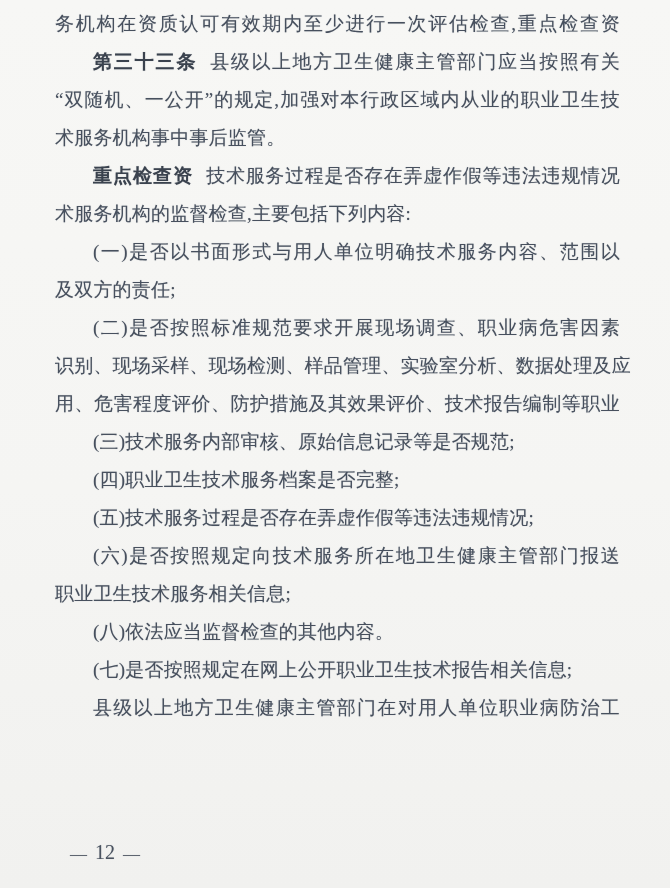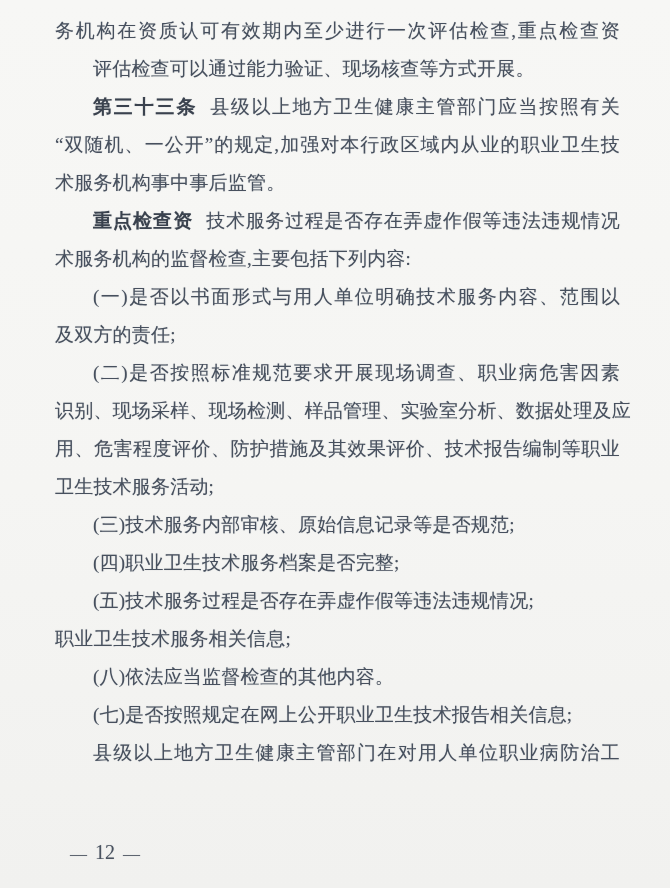--- a/index.html
+++ b/index.html
@@ -14,21 +14,21 @@
   }
   .page {
     position: relative;
     width: 670px;
     height: 888px;
     overflow: hidden;
     background: linear-gradient(180deg, #f7f7f5 0%, #f5f5f3 55%, #f1f1ef 100%);
     color: #47505e;
   }
   .content {
-    padding: 12px 50px 0 55px;
+    padding: 5px 50px 0 55px;
   }
   .line {
     font-size: 19px;
     height: 38px;
     line-height: 38px;
     white-space: nowrap;
     letter-spacing: 0.2px;
     text-shadow: 0 0 1px rgba(71, 80, 94, 0.35);
   }
   .line.fill {
@@ -60,41 +60,40 @@
     font-size: 20px;
   }
 </style>
 </head>
 <body>
 
 <div class="page">
   <div class="content">
 
     <div class="line fill">务机构在资质认可有效期内至少进行一次评估检查,重点检查资</div>
-    <div class="line indent">评估检查可以通过能力验证、现场核查等方式开展。</div>
 
     <div class="line indent fill"><b class="article-no">第三十三条</b><span>县级以上地方卫生健康主管部门应当按照有关</span></div>
     <div class="line fill">“双随机、一公开”的规定,加强对本行政区域内从业的职业卫生技</div>
     <div class="line">术服务机构事中事后监管。</div>
 
     <div class="line indent fill"><b class="article-no">重点检查资</b><span>技术服务过程是否存在弄虚作假等违法违规情况</span></div>
     <div class="line">术服务机构的监督检查,主要包括下列内容:</div>
 
     <div class="line indent fill">(一)是否以书面形式与用人单位明确技术服务内容、范围以</div>
     <div class="line">及双方的责任;</div>
 
     <div class="line indent fill">(二)是否按照标准规范要求开展现场调查、职业病危害因素</div>
     <div class="line fill">识别、现场采样、现场检测、样品管理、实验室分析、数据处理及应</div>
     <div class="line fill">用、危害程度评价、防护措施及其效果评价、技术报告编制等职业</div>
-    <div class="line">卫生技术服务活动;</div>
 
     <div class="line indent">(三)技术服务内部审核、原始信息记录等是否规范;</div>
     <div class="line indent">(四)职业卫生技术服务档案是否完整;</div>
     <div class="line indent">(五)技术服务过程是否存在弄虚作假等违法违规情况;</div>
 
+    <div class="line indent fill">(六)是否按照规定向技术服务所在地卫生健康主管部门报送</div>
     <div class="line">职业卫生技术服务相关信息;</div>
 
     <div class="line indent">(八)依法应当监督检查的其他内容。</div>
     <div class="line indent">(七)是否按照规定在网上公开职业卫生技术报告相关信息;</div>
 
     <div class="line indent fill">县级以上地方卫生健康主管部门在对用人单位职业病防治工</div>
 
   </div>
 
   <div class="footer"><span>—</span><span class="num">12</span><span>—</span></div>

